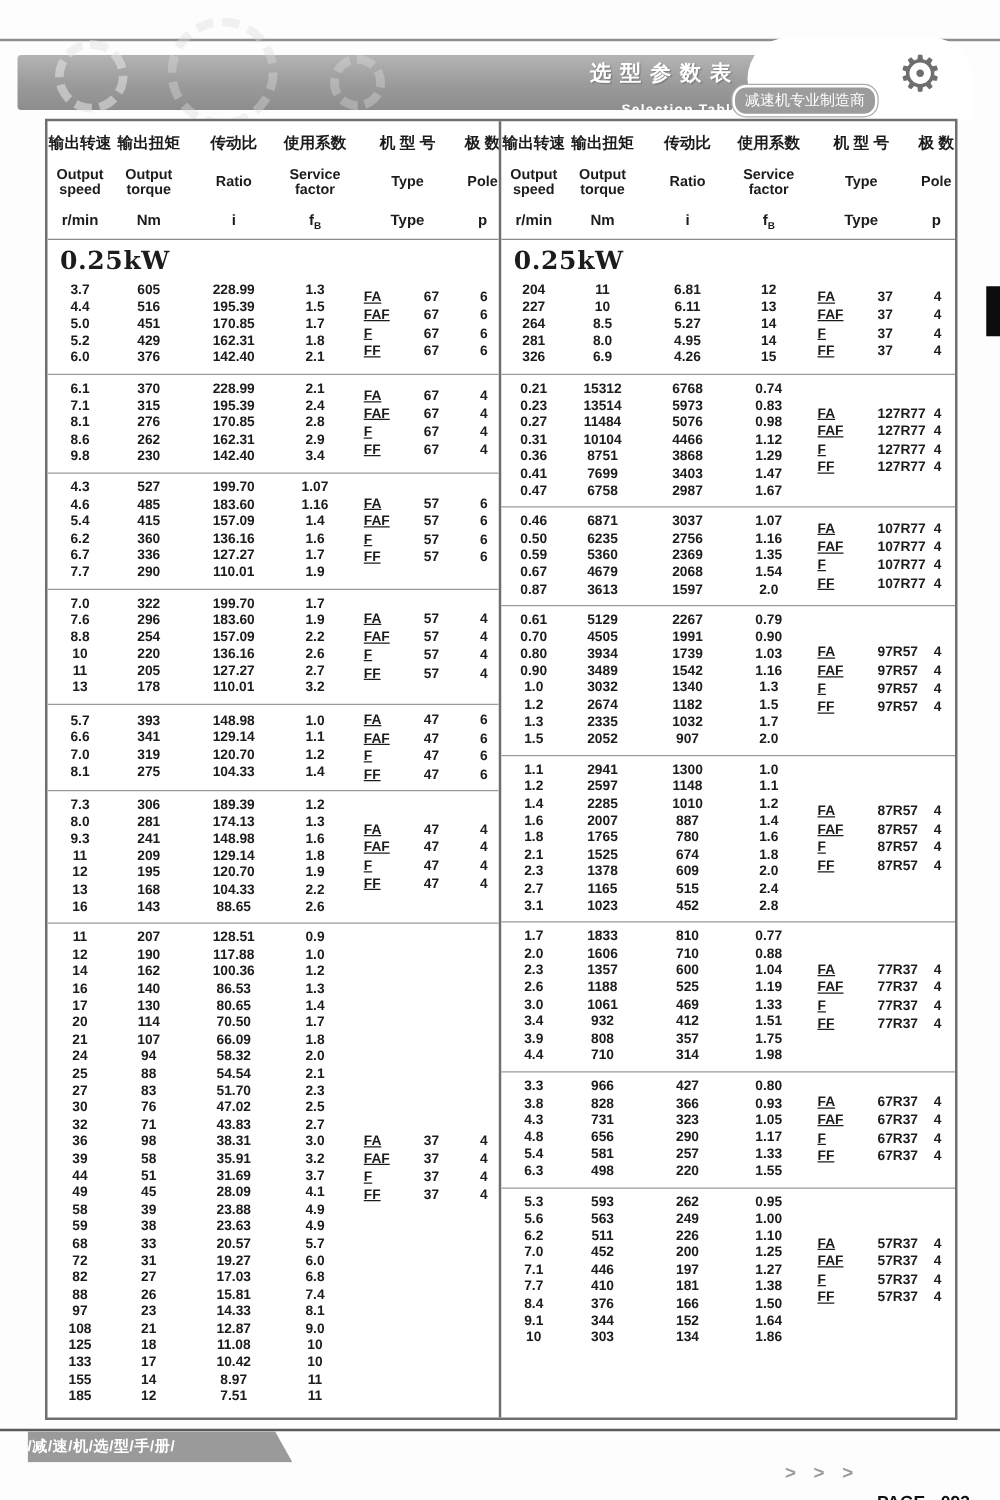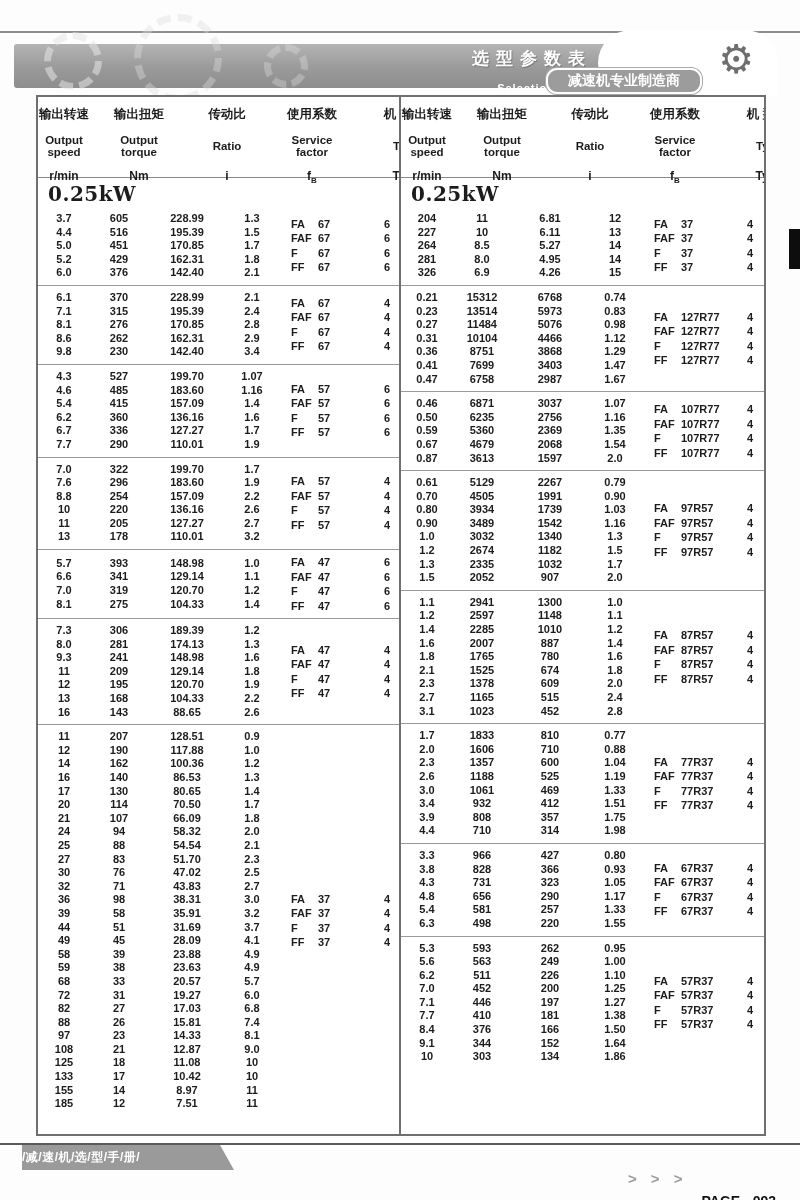--- a/index.html
+++ b/index.html
@@ -25,49 +25,49 @@
   .banner-title { position:absolute; right:180px; top:3px; text-align:right; color:#fff; }
   .banner-title .cn { font-size:17px; font-weight:bold; letter-spacing:7px; text-shadow:1px 1px 1px rgba(0,0,0,.25); white-space:nowrap; }
   .banner-title .en { font-size:11px; font-weight:bold; letter-spacing:1px; margin-top:12px; }
   .badge-blob {
     position:absolute; right:-6px; top:-14px; width:180px; height:66px;
     background:#fff; border-radius:33px 33px 0 33px;
   }
   .badge {
     position:absolute; right:70px; top:24px;
     background:#9c9c9c; border:2px solid #fff; border-radius:11px;
-    color:#fff; font-size:14px; font-weight:bold; padding:2px 20px; white-space:nowrap;
+    color:#fff; font-size:12px; font-weight:normal; padding:2px 8px; white-space:nowrap;
     box-shadow:0 0 0 1px #aaa;
   }
   .gear-photo { position:absolute; right:18px; top:-8px; font-size:40px; color:#6e6e6e; }
   
   .edge-tab { position:absolute; right:0; top:229px; width:11px; height:40px; background:#0d0d0d; }
   
   .table-wrap {
     position:absolute; left:36px; top:95px; width:730px; height:1041px;
     border:2px solid #6f6f6f; display:flex; background:#fff;
   }
   .col { width:50%; height:100%; overflow:hidden; }
   .col.left { border-right:2px solid #6f6f6f; }
-  .col-header { display:grid; grid-template-columns:48px 62px 74px 56px 92px 28px; padding:6px 0 4px 2px; border-bottom:1.5px solid #8a8a8a; height:81px;gap:20px; }
+  .col-header { display:grid; grid-template-columns:48px 62px 74px 56px 92px 28px; padding:6px 0 4px 2px; border-bottom:1.5px solid #8a8a8a; height:95px; }
   .h-cell { display:flex; flex-direction:column; align-items:center; }
   .h-cn { font-size:12.5px; font-weight:bold; white-space:nowrap; height:24px; line-height:22px; }
   .h-en { font-size:11.5px; font-weight:bold; height:38px; display:flex; align-items:center; text-align:center; line-height:12.5px; }
   .h-unit { font-size:12px; font-weight:bold; height:22px; line-height:22px; }
   .h-unit sub { font-size:8px; }
   .section + .section { border-top:1.5px solid #9a9a9a; }
   .sec-title { font-family:"DejaVu Serif", serif; font-size:20px; font-weight:600; padding:4px 0 1px 10px; letter-spacing:0.5px; }
   .block { display:flex; padding:5px 0 5px 2px;align-items:center; }
   .block + .block { border-top:1.5px solid #9a9a9a; }
   .nums { display:grid; grid-template-columns:48px 62px 74px 56px; align-content:start; }
   .num { height:13.6px; line-height:13.6px; text-align:center; font-size:11px; font-weight:bold; white-space:nowrap; }
   .models { width:122px; display:flex; flex-direction:column; justify-content:center; }
   .model-row { display:grid; grid-template-columns:94px 26px; height:14.5px; line-height:14.5px; font-size:11px; font-weight:bold; }
   .type-cell { padding-left:11px; white-space:nowrap; }
-  .type-prefix { display:inline-block; width:27px; }
+  .type-prefix { display:inline-block; width:48px;text-decoration:underline; }
   .pole-cell { text-align:center; }
   
   .footer-rule { position:absolute; left:0; top:1143px; width:800px; height:2px; background:#5a5a5a; }
   .manual-tab {
     position:absolute; left:22px; top:1145px; width:212px; height:25px;
     background:#9a9a9a; color:#fff; font-size:12px; font-weight:bold;
     line-height:25px; letter-spacing:0.5px;
     clip-path:polygon(0 0, calc(100% - 14px) 0, 100% 100%, 0 100%);
   }
   .page-info { position:absolute; right:24px; top:1148px; display:flex; align-items:center; gap:14px; }

